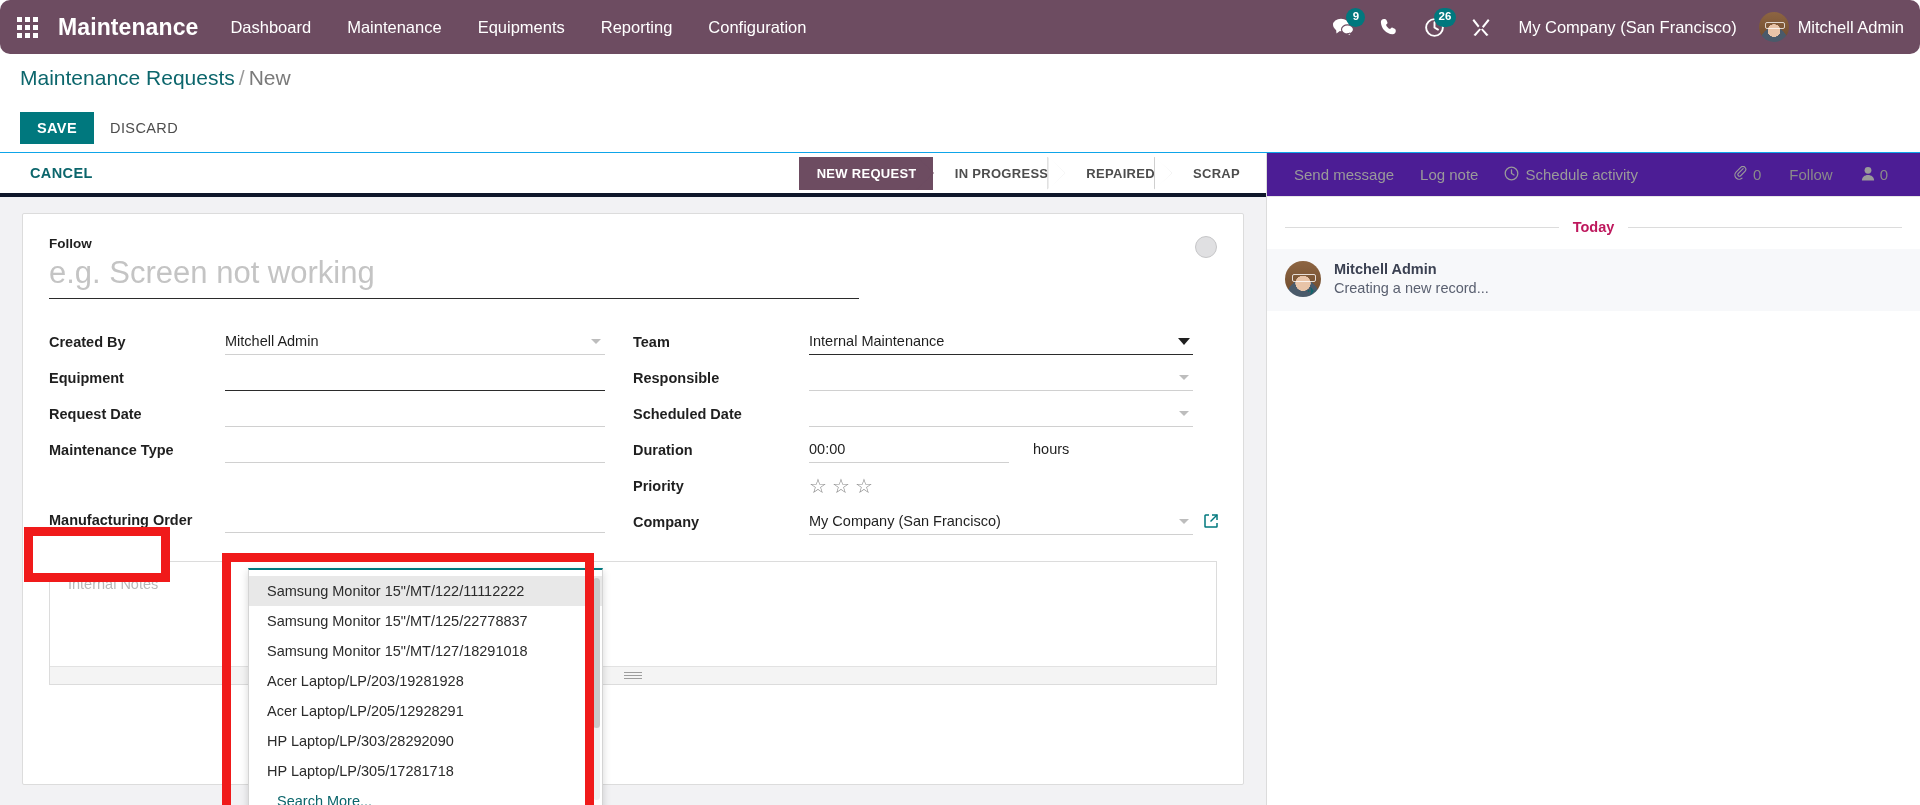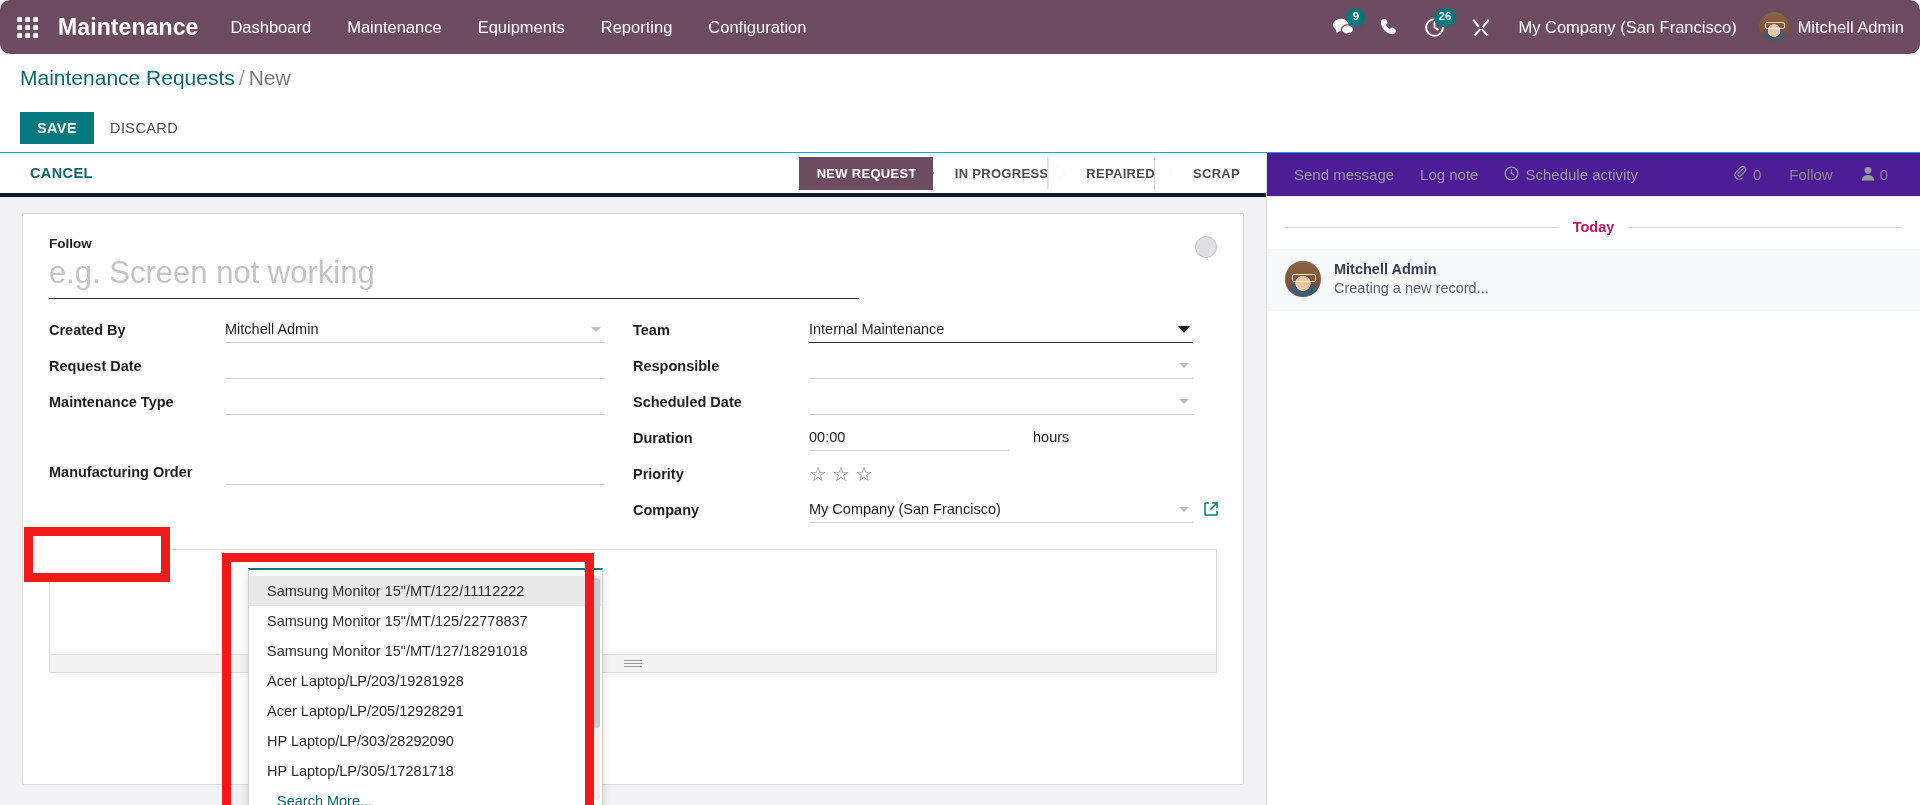--- a/index.html
+++ b/index.html
@@ -257,21 +257,21 @@
     border-bottom: 1px solid #2b2b2b;
     font-family: inherit;
     font-size: 31px;
     color: #1f1f1f;
     padding: 2px 0 7px 0;
     outline: none;
     background: transparent;
   }
   .title-input::placeholder { color: #c4c4c4; }
 
-  .group-row { display: flex; margin-top: 16px; justify-content: flex-end; }
+  .group-row { display: flex; margin-top: 28px; justify-content: flex-end; }
   .col { width: 50%; }
   .col.left { padding-right: 28px; }
   .col.right { padding-right: 24px; }
   .f-row {
     display: flex;
     align-items: flex-start;
     min-height: 34px;
     margin-bottom: 2px;
   }
   .f-label {
@@ -615,20 +615,26 @@
           <div class="col left">
 
             <div class="f-row">
               <div class="f-label">Created By</div>
               <div class="f-val">
                 <input class="f-input" type="text" value="Mitchell Admin" style="">
                 <span class="caret-sm"></span>
               </div>
             </div>
 
+            <div class="f-row">
+              <div class="f-label">Equipment</div>
+              <div class="f-val">
+                <input class="f-input strong" type="text" value="" style="">
+              </div>
+            </div>
 
             <div class="f-row">
               <div class="f-label">Request Date</div>
               <div class="f-val">
                 <input class="f-input" type="text" value="" style="">
               </div>
             </div>
 
             <div class="f-row">
               <div class="f-label">Maintenance Type</div>

